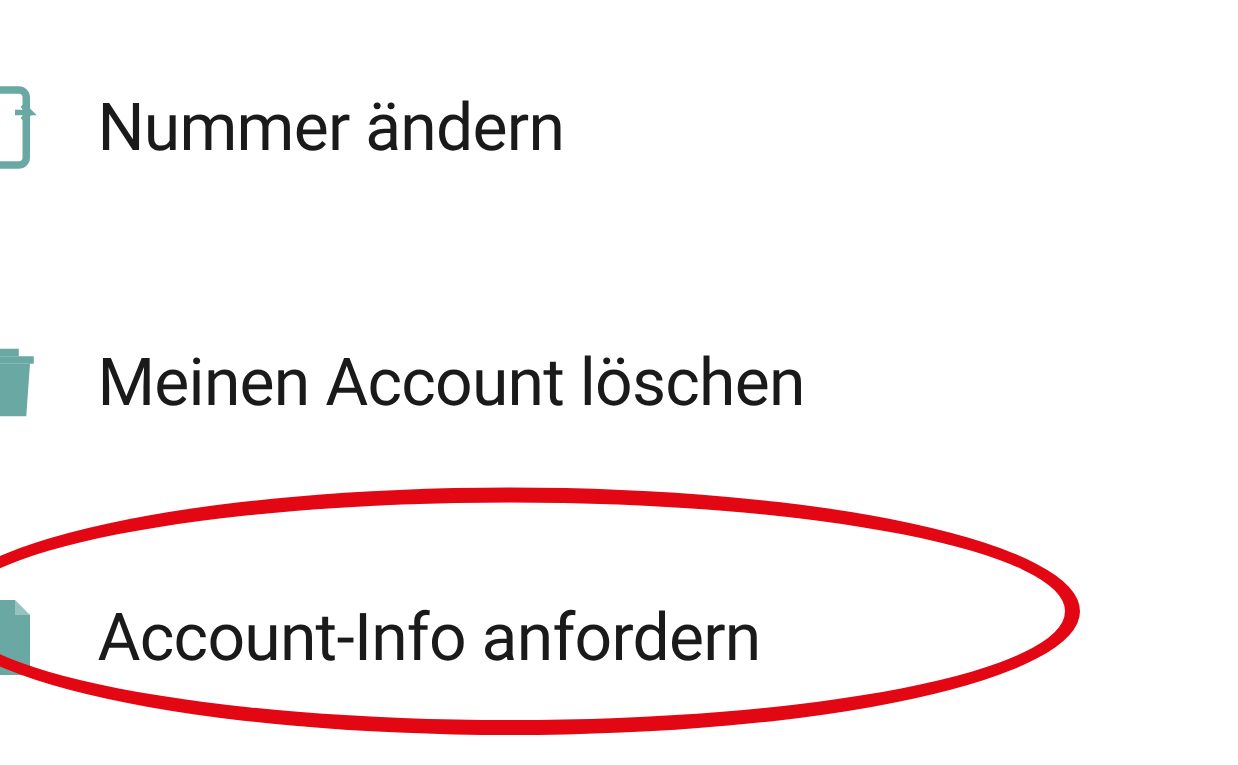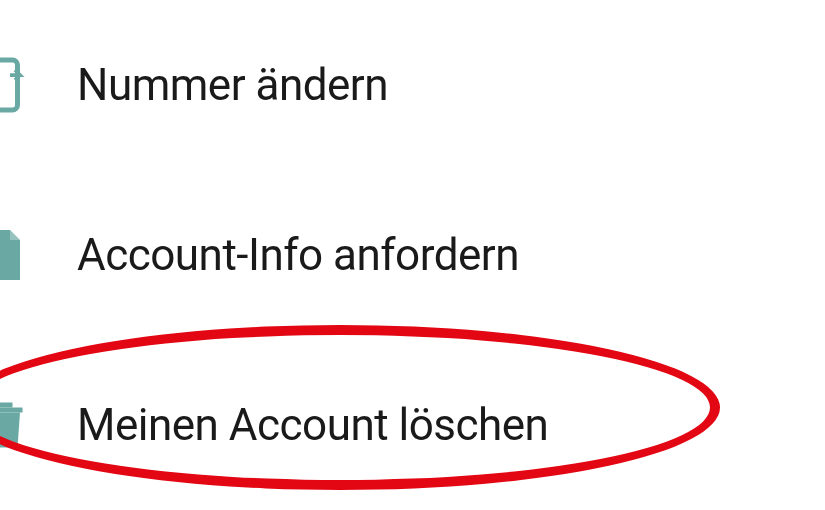--- a/index.html
+++ b/index.html
@@ -38,21 +38,21 @@
       width: 60px;
       height: 60px;
       color: #6aa9a3;
       flex-shrink: 0;
     }
     .label {
       font-size: 44px;
       color: #1a1a1a;
       font-weight: 400;
       letter-spacing: -0.5px;
-      margin-left: 42px;
+      margin-left: 30px;
     }
     .highlight-ellipse {
       position: absolute;
       left: -40px;
       top: 325px;
       width: 760px;
       height: 165px;
       border: 10px solid #e30613;
       border-radius: 50%;
       pointer-events: none;
@@ -70,33 +70,33 @@
         <path d="M14 8 L18 8 L16 6 M18 8 L16 10" stroke="currentColor" stroke-width="1.5" fill="none"></path>
         <path d="M10 16 L6 16 L8 14 M6 16 L8 18" stroke="currentColor" stroke-width="1.5" fill="none"></path>
       </svg>
     </div>
     <span class="label">Nummer ändern</span>
   </div>
 
   <div class="menu-item">
     <div class="icon-wrap">
       <svg class="icon" viewBox="0 0 24 24" fill="currentColor">
-        <path d="M6 2 L14 2 L18 6 L18 22 L6 22 Z" fill="currentColor"></path>
-        <path d="M14 2 L14 6 L18 6" fill="#ffffff" opacity="0.3"></path>
-      </svg>
-    </div>
-    <span class="label">Account-Info anfordern</span>
-  </div>
-
-  <div class="menu-item">
-    <div class="icon-wrap">
-      <svg class="icon" viewBox="0 0 24 24" fill="currentColor">
         <path d="M6 7 L18 7 L17 21 L7 21 Z" fill="currentColor"></path>
         <rect x="5" y="5" width="14" height="2" fill="currentColor"></rect>
         <rect x="9" y="3" width="6" height="2" fill="currentColor"></rect>
       </svg>
     </div>
     <span class="label">Meinen Account löschen</span>
   </div>
 
+  <div class="menu-item">
+    <div class="icon-wrap">
+      <svg class="icon" viewBox="0 0 24 24" fill="currentColor">
+        <path d="M6 2 L14 2 L18 6 L18 22 L6 22 Z" fill="currentColor"></path>
+        <path d="M14 2 L14 6 L18 6" fill="#ffffff" opacity="0.3"></path>
+      </svg>
+    </div>
+    <span class="label">Account-Info anfordern</span>
+  </div>
+
 </div>
 
 <div class="highlight-ellipse"></div>
 
 </body></html>

